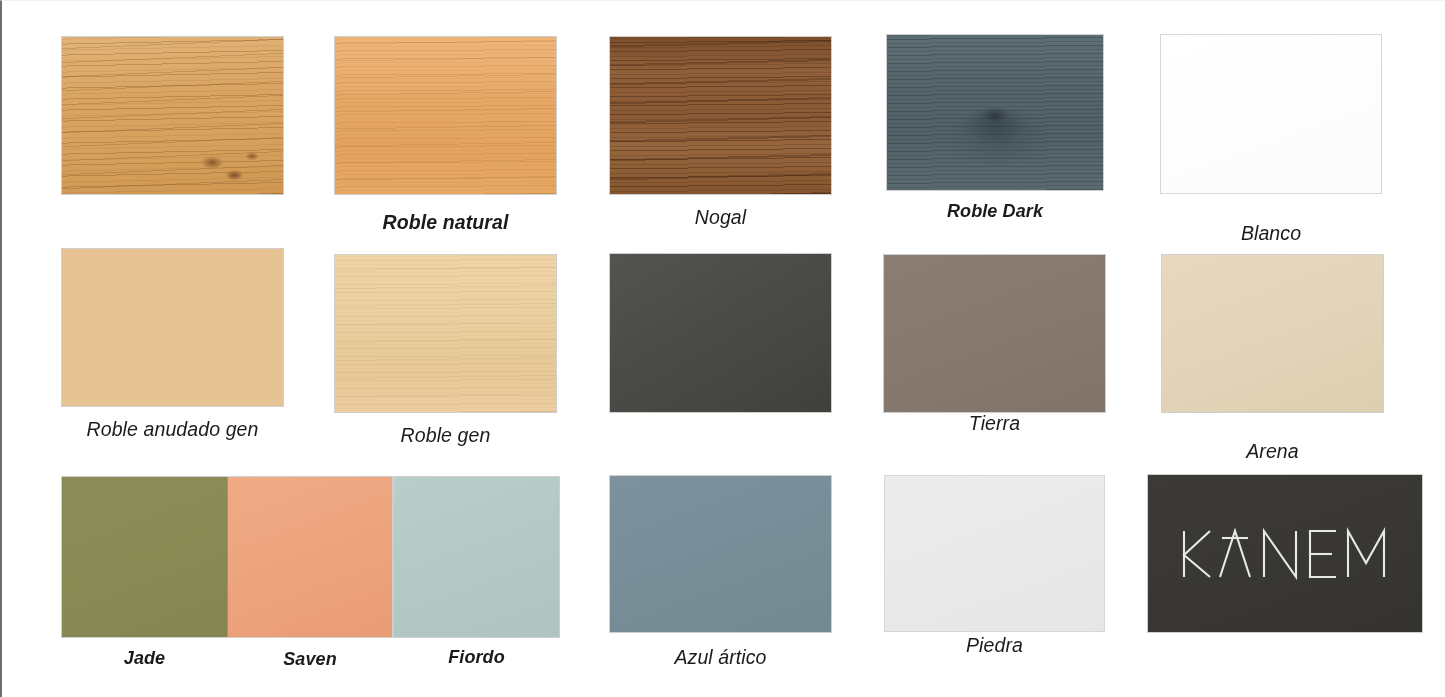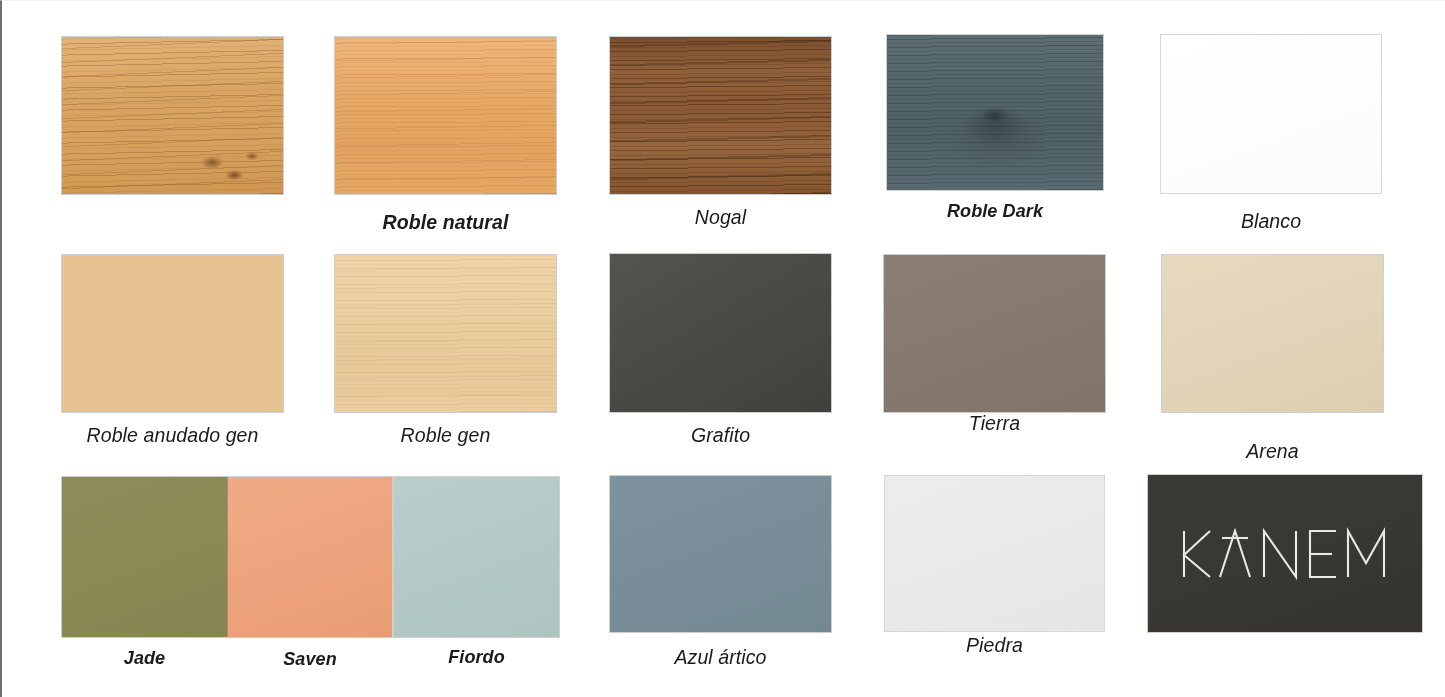--- a/index.html
+++ b/index.html
@@ -188,36 +188,35 @@
     <div class="label" style="width:221px; margin-top:12px;">Nogal</div>
   </div>
 
   <div class="cell" style="left:885px; top:34px;">
     <div class="swatch shadowed tex-roble-dark" style="width:216px;height:155px;"></div>
     <div class="label bold" style="width:216px; margin-top:11px;">Roble Dark</div>
   </div>
 
   <div class="cell" style="left:1158px; top:33px;">
     <div class="swatch bordered tex-blanco" style="width:222px;height:160px;"></div>
-    <div class="label" style="width:222px; margin-top:16px;">Blanco</div>
-  </div>
-
-  <div class="cell" style="left:60px; top:254px;">
+    <div class="label" style="width:222px; margin-top:28px;">Blanco</div>
+  </div>
+
+  <div class="cell" style="left:60px; top:248px;">
     <div class="swatch shadowed tex-roble-anudado-gen" style="width:221px;height:157px;"></div>
     <div class="label" style="width:221px; margin-top:12px;">Roble anudado gen</div>
   </div>
 
   <div class="cell" style="left:333px; top:254px;">
     <div class="swatch shadowed tex-roble-gen" style="width:221px;height:157px;"></div>
     <div class="label" style="width:221px; margin-top:12px;">Roble gen</div>
   </div>
 
   <div class="cell" style="left:608px; top:253px;">
     <div class="swatch shadowed tex-grafito" style="width:221px;height:158px;"></div>
-    <div class="label" style="width:221px; margin-top:12px;">Grafito</div>
   </div>
 
   <div class="cell" style="left:882px; top:254px;">
     <div class="swatch shadowed tex-tierra" style="width:221px;height:157px;"></div>
     <div class="label" style="width:221px; ">Tierra</div>
   </div>
 
   <div class="cell" style="left:1160px; top:254px;">
     <div class="swatch shadowed tex-arena" style="width:221px;height:157px;"></div>
     <div class="label" style="width:221px; margin-top:28px;">Arena</div>

